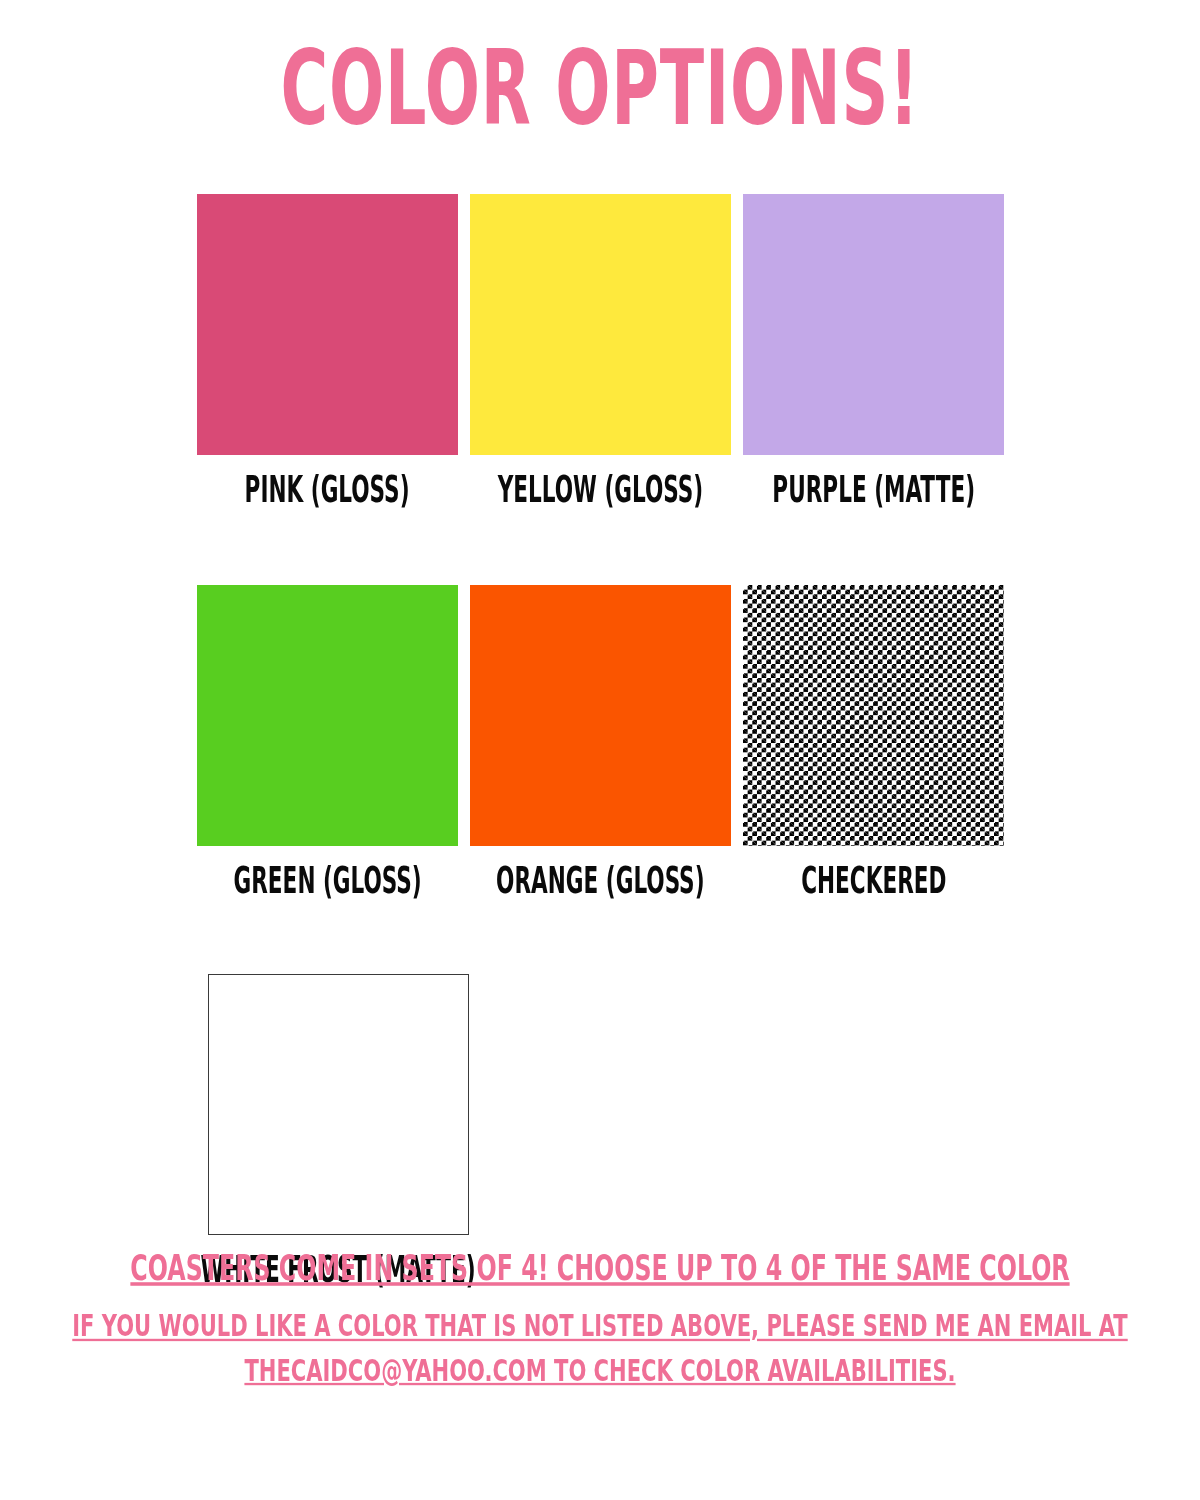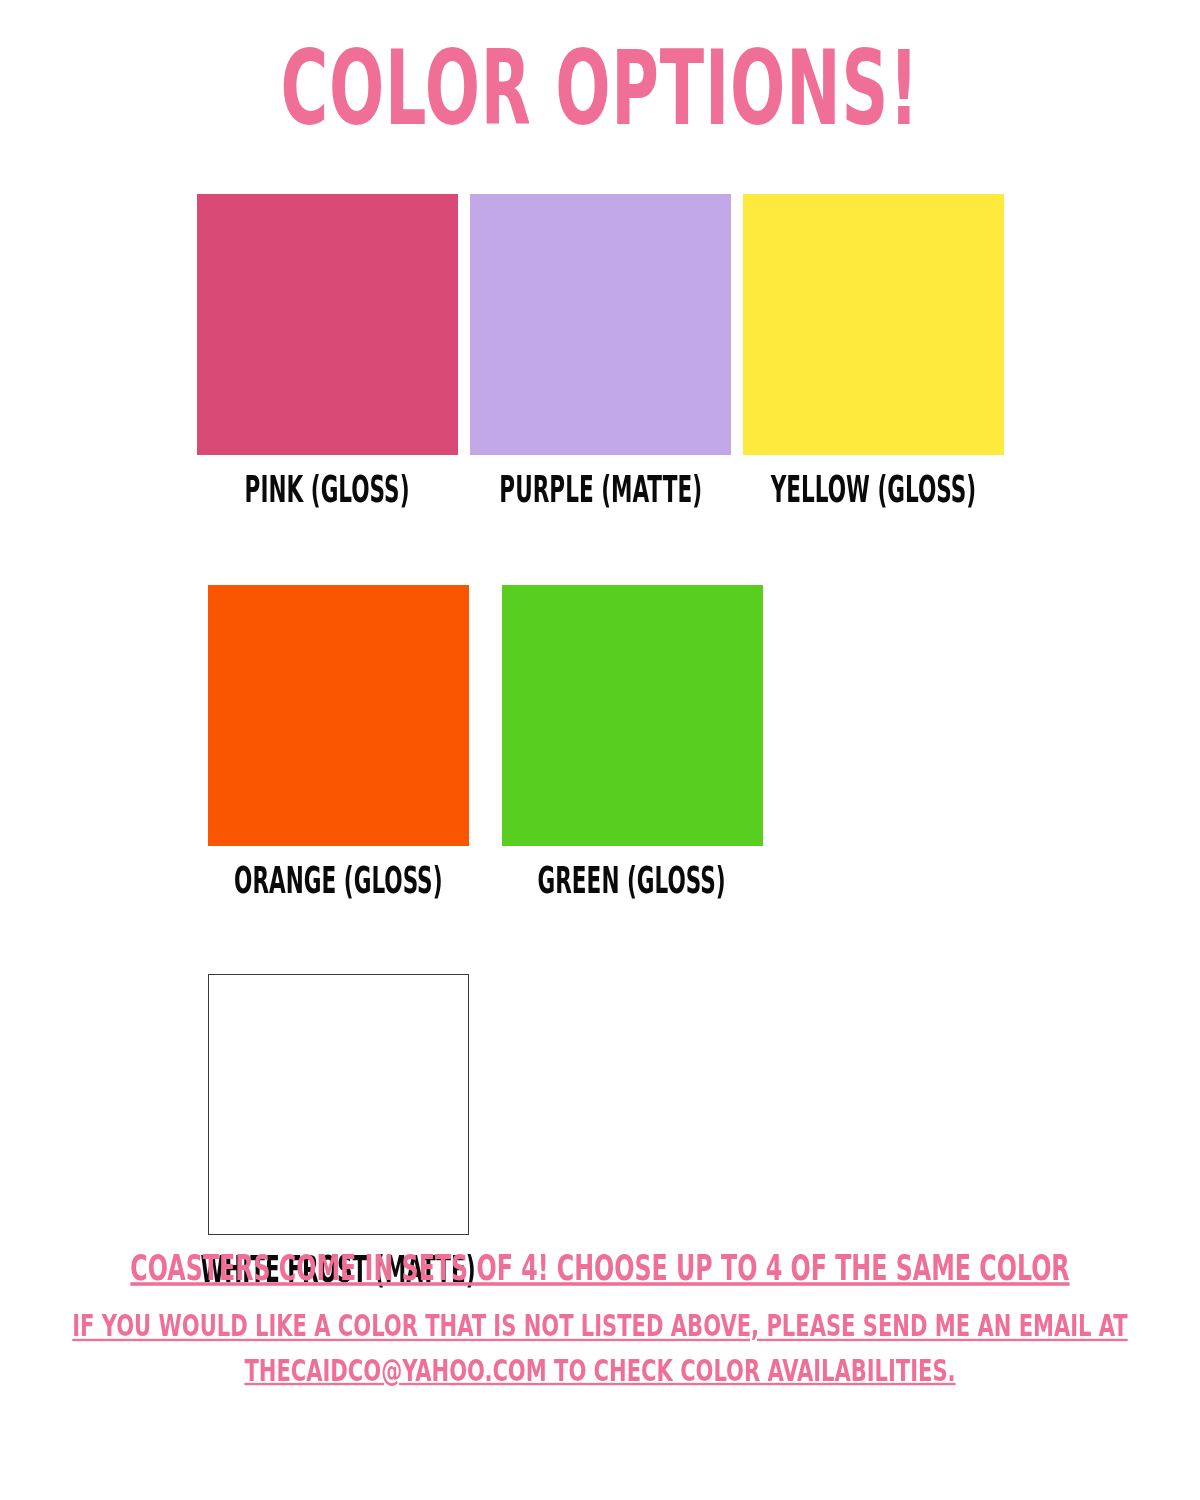--- a/index.html
+++ b/index.html
@@ -129,39 +129,43 @@
   <div class="title">COLOR OPTIONS!</div>
 
   <div class="grid">
 
     <div class="row">
       <div class="cell">
         <div class="swatch" style="background:#d94a76"></div>
         <div class="swatch-label">PINK (GLOSS)</div>
       </div>
       <div class="cell">
+        <div class="swatch" style="background:#fee93d"></div>
+        <div class="swatch-label">YELLOW (GLOSS)</div>
+      </div>
+      <div class="cell">
         <div class="swatch" style="background:#c3a8e8"></div>
         <div class="swatch-label">PURPLE (MATTE)</div>
-      </div>
-      <div class="cell">
-        <div class="swatch" style="background:#fee93d"></div>
-        <div class="swatch-label">YELLOW (GLOSS)</div>
       </div>
     </div>
 
     <div class="row-gap"></div>
 
     <div class="row">
       <div class="cell">
+        <div class="swatch" style="background:#58ce20"></div>
+        <div class="swatch-label">GREEN (GLOSS)</div>
+      </div>
+      <div class="cell">
         <div class="swatch" style="background:#fa5500"></div>
         <div class="swatch-label">ORANGE (GLOSS)</div>
       </div>
       <div class="cell">
-        <div class="swatch" style="background:#58ce20"></div>
-        <div class="swatch-label">GREEN (GLOSS)</div>
+        <div class="swatch checkered"></div>
+        <div class="swatch-label">CHECKERED</div>
       </div>
     </div>
 
     <div class="row-gap-3"></div>
 
     <div class="row row-centered">
       <div class="cell">
         <div class="swatch white-frost"></div>
         <div class="swatch-label">WHITE FROST (MATTE)</div>
       </div>

